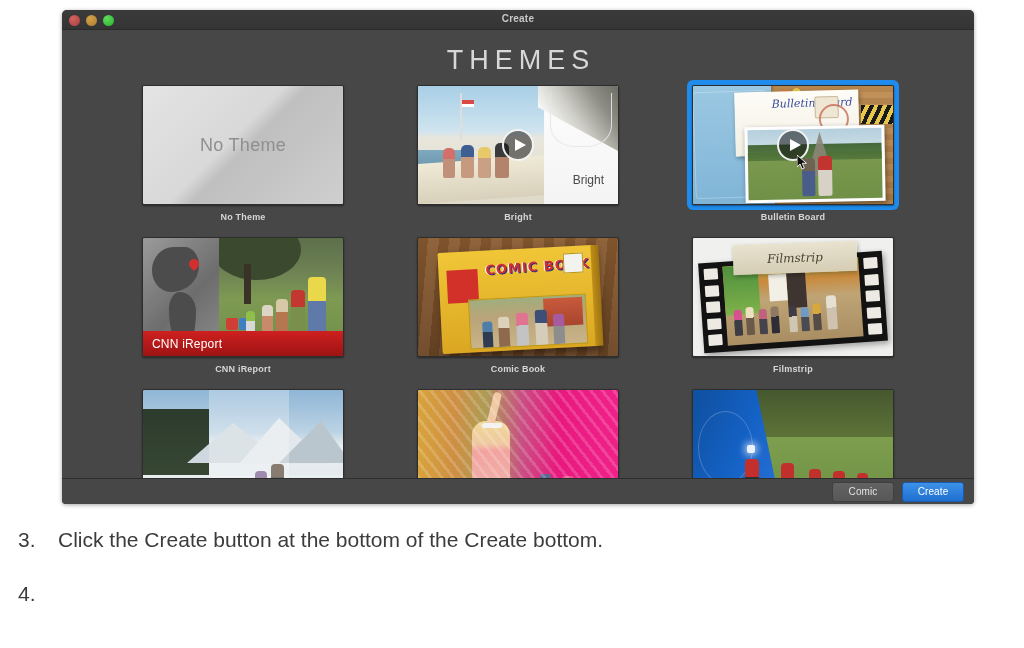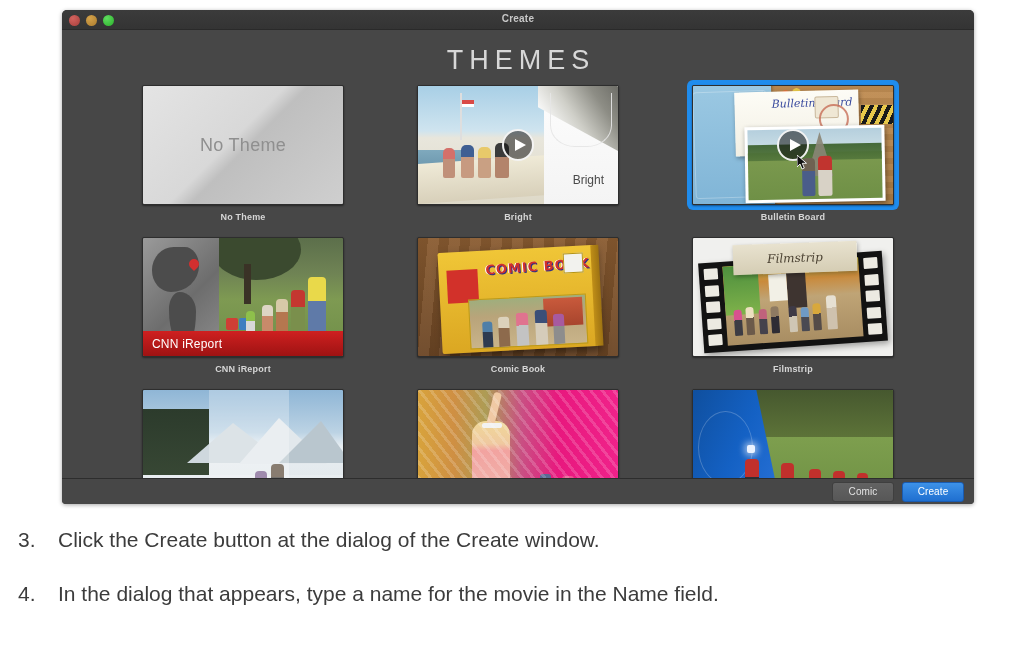--- a/index.html
+++ b/index.html
@@ -895,21 +895,20 @@
     <div class="bottombar">
       <div class="btn cancel">Comic</div>
       <div class="btn create">Create</div>
     </div>
 
   </div>
 
   <div class="steps">
     <div class="step">
       <span class="num">3.</span>
-      <span class="txt">Click the Create button at the dialog of the Create window.</span>
+      <span class="txt">Click the Create button at the bottom of the Create bottom.</span>
     </div>
     <div class="step">
       <span class="num">4.</span>
-      <span class="txt">In the dialog that appears, type a name for the movie in the Name field.</span>
     </div>
   </div>
 
 </div>
 
 </body></html>

